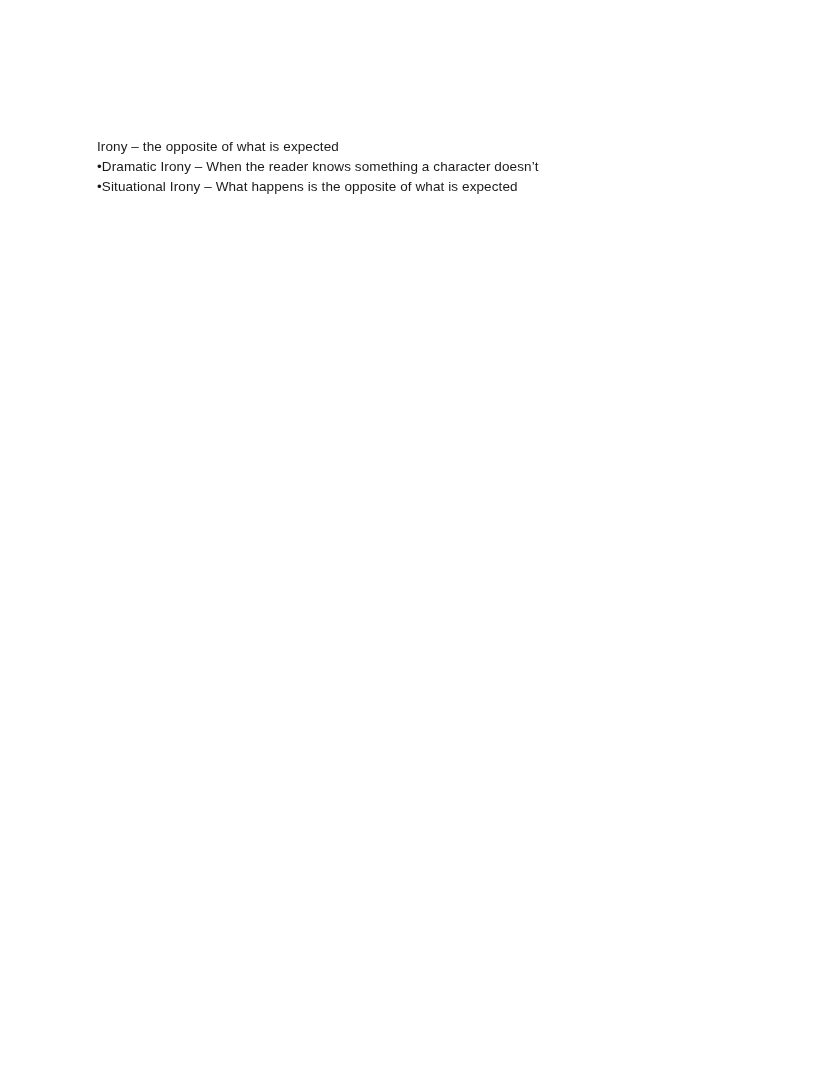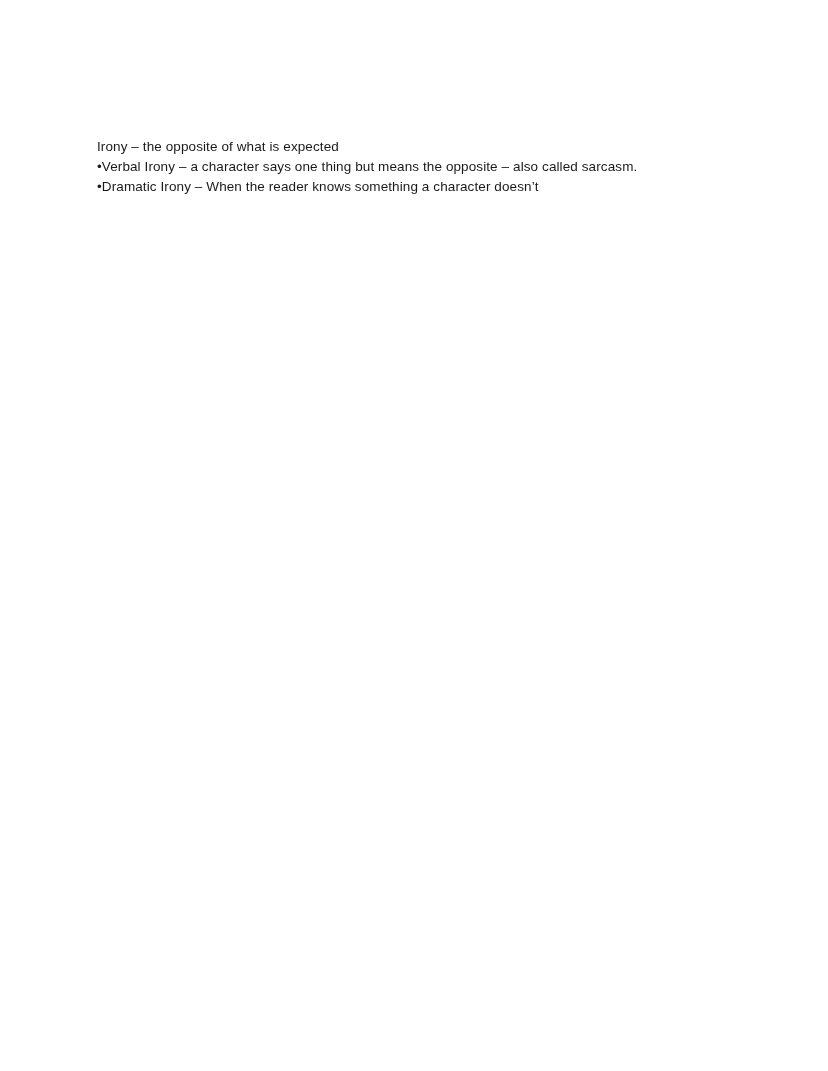--- a/index.html
+++ b/index.html
@@ -31,16 +31,16 @@
   .text-line {
     height: 20px;
   }
 </style>
 </head>
 <body>
 
 <div class="page">
   <div class="text-block">
     <div class="text-line">Irony – the opposite of what is expected</div>
-    <div class="text-line">•Verbal Irony – a character says one thing but means the opposite – also called sarcasm.</div>
     <div class="text-line">•Dramatic Irony – When the reader knows something a character doesn’t</div>
+    <div class="text-line">•Situational Irony – What happens is the opposite of what is expected</div>
   </div>
 </div>
 
 </body></html>

